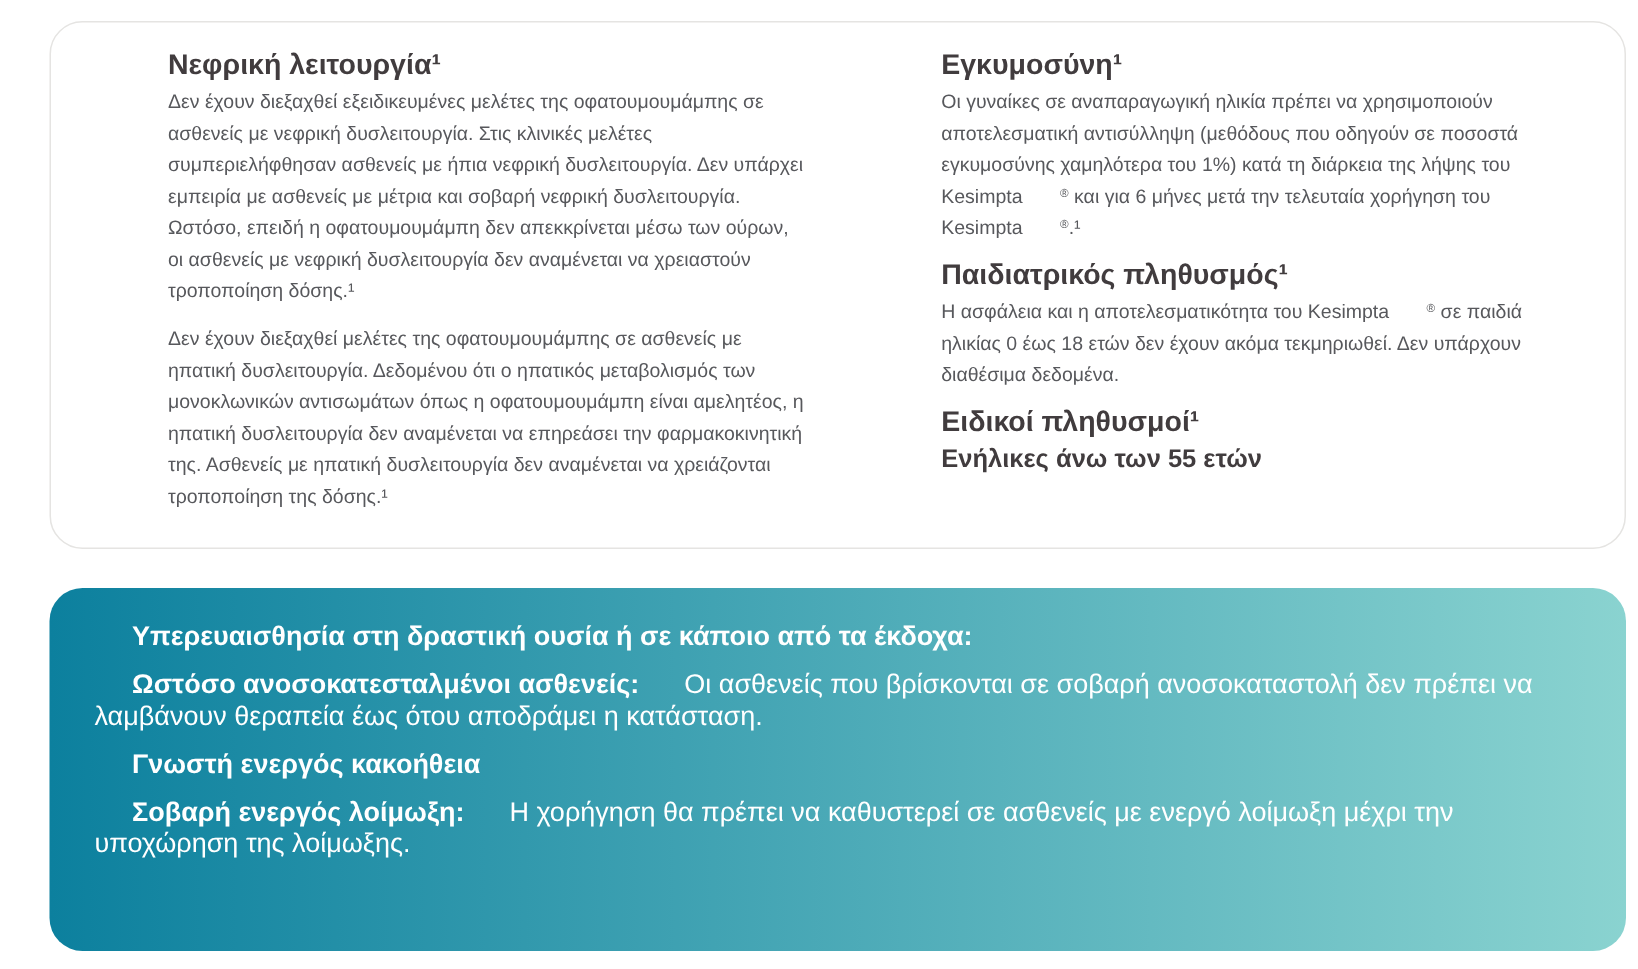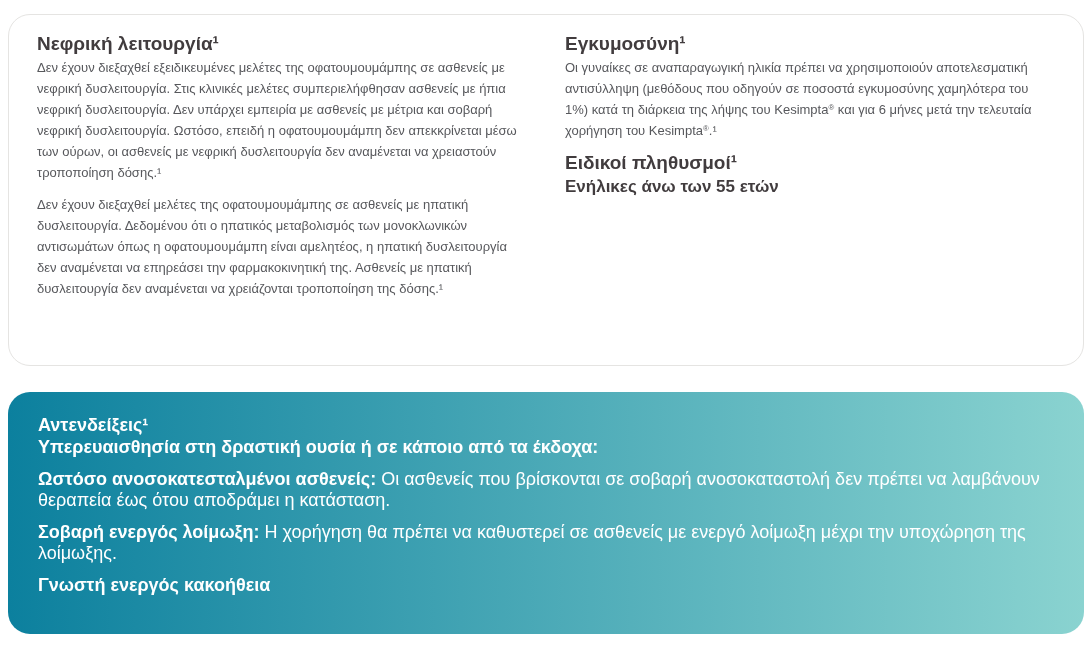--- a/index.html
+++ b/index.html
@@ -5,21 +5,21 @@
   :root{
     --heading:#413c3e;
     --body:#57585c;
     --card-border:#e5e4e2;
     --card-bg:#ffffff;
     --page-bg:#ffffff;
     --box-gradient-start:#0c809e;
     --box-gradient-end:#8ad3d0;
     --box-text:#ffffff;
   }
-  *{box-sizing:border-box;}
+  *{box-sizing:border-box;margin-left:25px;}
   html,body{margin:0;padding:0;}
   body{
     width:1092px;height:646px;
     background:var(--page-bg);
     font-family:"Liberation Sans","DejaVu Sans",sans-serif;
     overflow:hidden;
   }
   .info-card{
     margin:14px 8px 0 8px;
     height:352px;
@@ -94,32 +94,35 @@
         <p>Δεν έχουν διεξαχθεί μελέτες της οφατουμουμάμπης σε ασθενείς με ηπατική δυσλειτουργία. Δεδομένου ότι ο ηπατικός μεταβολισμός των μονοκλωνικών αντισωμάτων όπως η οφατουμουμάμπη είναι αμελητέος, η ηπατική δυσλειτουργία δεν αναμένεται να επηρεάσει την φαρμακοκινητική της. Ασθενείς με ηπατική δυσλειτουργία δεν αναμένεται να χρειάζονται τροποποίηση της δόσης.¹</p>
       </div>
     </div>
 
     <div class="col">
       <div class="section">
         <h2>Εγκυμοσύνη¹</h2>
         <p>Οι γυναίκες σε αναπαραγωγική ηλικία πρέπει να χρησιμοποιούν αποτελεσματική αντισύλληψη (μεθόδους που οδηγούν σε ποσοστά εγκυμοσύνης χαμηλότερα του 1%) κατά τη διάρκεια της λήψης του Kesimpta<sup class="reg">®</sup> και για 6 μήνες μετά την τελευταία χορήγηση του Kesimpta<sup class="reg">®</sup>.¹</p>
       </div>
       <div class="section">
+        <h2>Παιδιατρικός πληθυσμός¹</h2>
+        <p>Η ασφάλεια και η αποτελεσματικότητα του Kesimpta<sup class="reg">®</sup> σε παιδιά ηλικίας 0 έως 18 ετών δεν έχουν ακόμα τεκμηριωθεί. Δεν υπάρχουν διαθέσιμα δεδομένα.</p>
+      </div>
+      <div class="section">
         <h2>Ειδικοί πληθυσμοί¹</h2>
         <h3>Ενήλικες άνω των 55 ετών</h3>
       </div>
     </div>
 
   </section>
 
   <section class="contra-box">
-    <h2>Αντενδείξεις¹</h2>
 
     <p class="first"><strong class="lead-block">Υπερευαισθησία στη δραστική ουσία ή σε κάποιο από τα έκδοχα:</strong></p>
 
     <p><strong class="lead-inline">Ωστόσο ανοσοκατεσταλμένοι ασθενείς:</strong> <span>Οι ασθενείς που βρίσκονται σε σοβαρή ανοσοκαταστολή δεν πρέπει να λαμβάνουν θεραπεία έως ότου αποδράμει η κατάσταση.</span></p>
 
+    <p><strong class="lead-inline">Γνωστή ενεργός κακοήθεια</strong></p>
+
     <p><strong class="lead-inline">Σοβαρή ενεργός λοίμωξη:</strong> <span>Η χορήγηση θα πρέπει να καθυστερεί σε ασθενείς με ενεργό λοίμωξη μέχρι την υποχώρηση της λοίμωξης.</span></p>
-
-    <p><strong class="lead-inline">Γνωστή ενεργός κακοήθεια</strong></p>
   </section>
 
 </main>
 
 </body></html>

